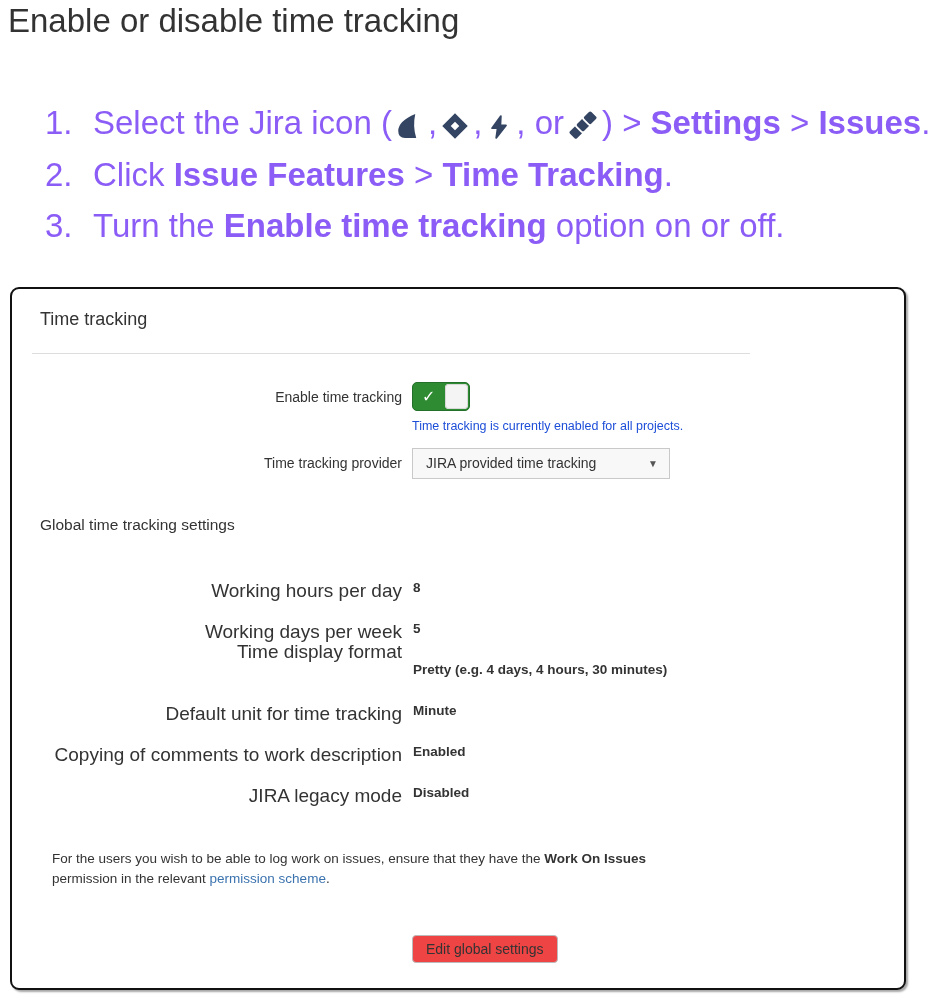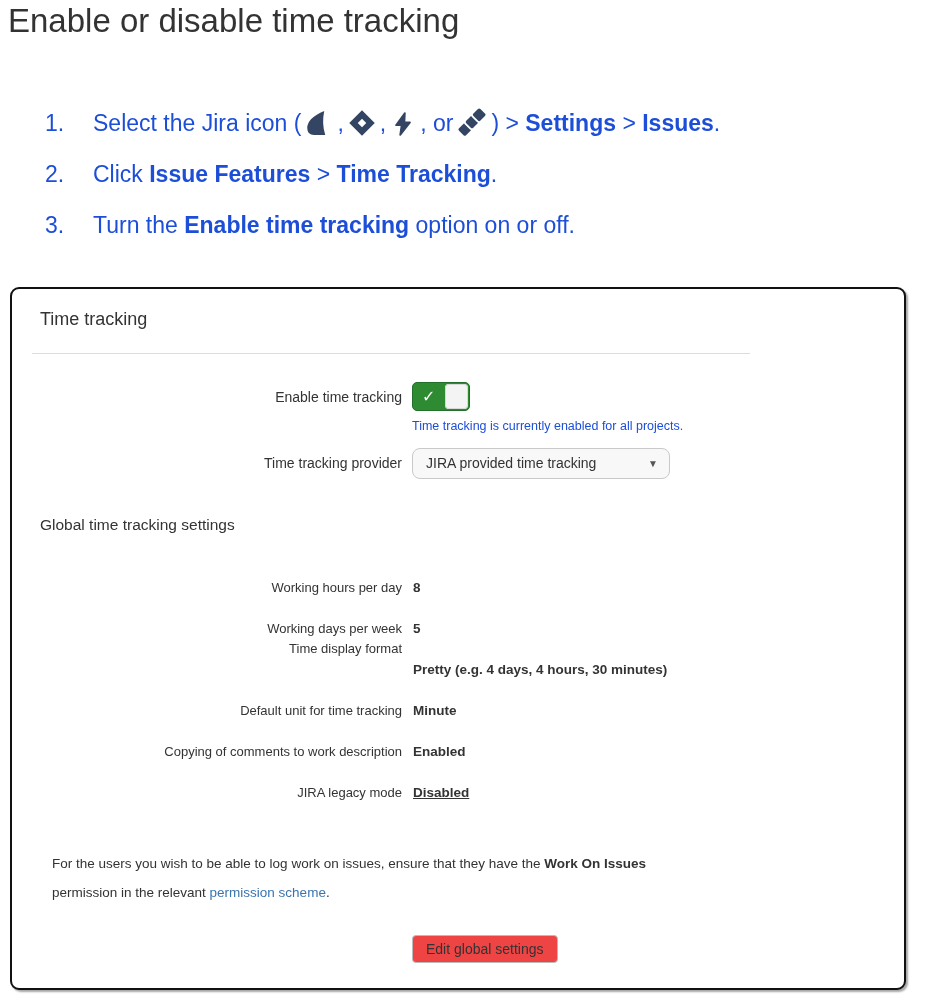--- a/index.html
+++ b/index.html
@@ -14,21 +14,21 @@
   
   .doc-title {
     position: absolute; left: 8px; top: 2px;
     font-size: 33px; font-weight: 500; color: #333;
     letter-spacing: 0;
   }
 
   
   .steps { position: absolute; left: 0; top: 106px; width: 929px; list-style: none; }
   .step {
-    font-size: 23px; color: #1d4ed8; line-height: 34px;
+    font-size: 33px; color: #8b5cf6; line-height: 34px;
     margin-bottom: 17px; white-space: nowrap;
   }
   .step b { font-weight: 700; }
   .step-number { display: inline-block; margin-left: 45px; width: 48px; }
   .inline-icon { display: inline-block; vertical-align: -7px; margin: 0 3px; }
   .inline-icon svg { display: block; }
 
   
   .panel {
     position: absolute; left: 10px; top: 287px;
@@ -78,48 +78,48 @@
     position: absolute; left: 400px; top: 130px;
     font-size: 12.5px; color: #1d4ed8;
   }
 
   
   .select-box {
     position: absolute; left: 400px; top: 159px;
     width: 258px; height: 31px;
     background: #f8f8f8;
     border: 1px solid #c9c9c9;
-    border-radius: 8px;
+    border-radius: 0;
     font-size: 14px; color: #333;
     line-height: 29px;
     padding-left: 13px;
     cursor: pointer;
   }
   .select-caret {
     position: absolute; right: 11px; top: 0;
     font-size: 10px; color: #555; line-height: 29px;
   }
 
   .global-heading {
     position: absolute; left: 28px; top: 227px;
     font-size: 15.5px; font-weight: 400; color: #333;
   }
 
   .setting-label {
     position: absolute; left: 0; width: 390px; text-align: right;
-    font-size: 13px; color: #333;
+    font-size: 19px; color: #333;
   }
   .setting-value {
     position: absolute; left: 401px;
     font-size: 13.5px; font-weight: 700; color: #333;
   }
 
   .panel-footer {
     position: absolute; left: 40px; top: 560px; width: 644px;
-    font-size: 13.5px; color: #333; line-height: 29px;
+    font-size: 13.5px; color: #333; line-height: 20px;
   }
   .panel-footer b { font-weight: 700; }
   .footer-link { color: #3b73af; text-decoration: none; cursor: pointer; }
 
   .edit-button {
     position: absolute; left: 400px; top: 646px;
     height: 28px; padding: 0 13px;
     background: #ef4444;
     border: 1px solid #bbb;
     border-radius: 4px;
@@ -189,21 +189,21 @@
       <div class="setting-label" style="top:352px;">Time display format</div>
       <div class="setting-value" style="top:373px;">Pretty (e.g. 4 days, 4 hours, 30 minutes)</div>
 
       <div class="setting-label" style="top:414px;">Default unit for time tracking</div>
       <div class="setting-value" style="top:414px;">Minute</div>
 
       <div class="setting-label" style="top:455px;">Copying of comments to work description</div>
       <div class="setting-value" style="top:455px;">Enabled</div>
 
       <div class="setting-label" style="top:496px;">JIRA legacy mode</div>
-      <div class="setting-value" style="top:496px;text-decoration:underline;">Disabled</div>
+      <div class="setting-value" style="top:496px;">Disabled</div>
 
       <p class="panel-footer">
         <span>For the users you wish to be able to log work on issues, ensure that they have the</span>
         <b>Work On Issues</b>
         <span>permission in the relevant</span>
         <a class="footer-link">permission scheme</a><span>.</span>
       </p>
 
       <button class="edit-button">Edit global settings</button>
 

